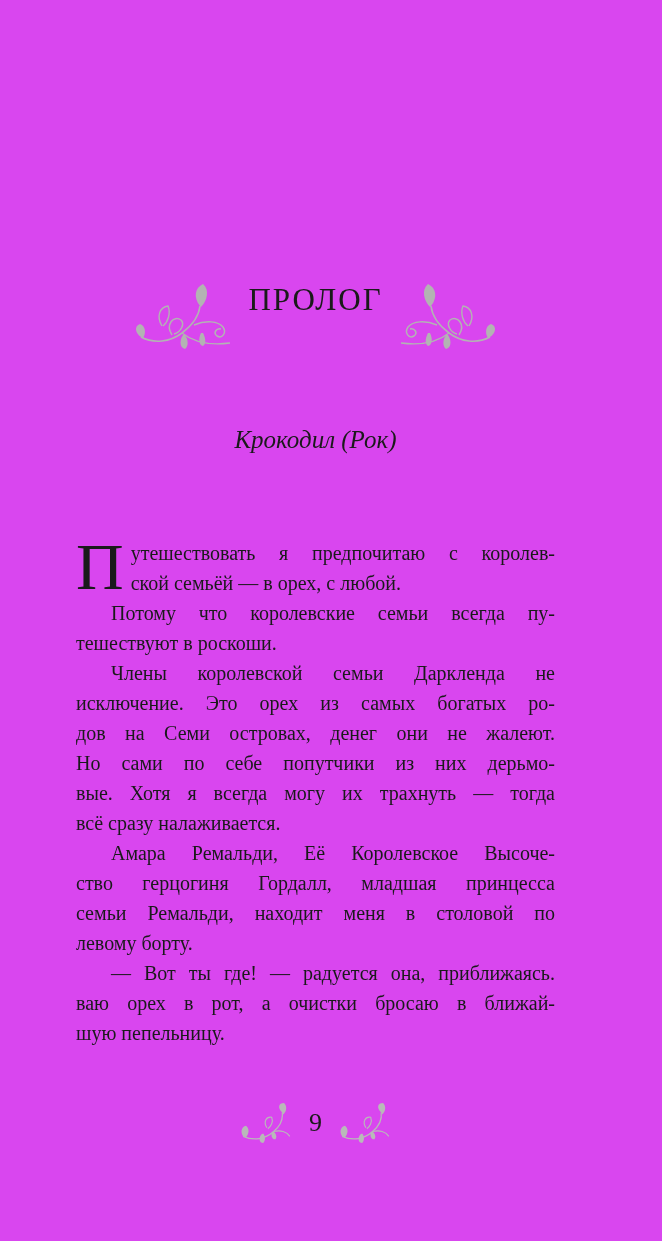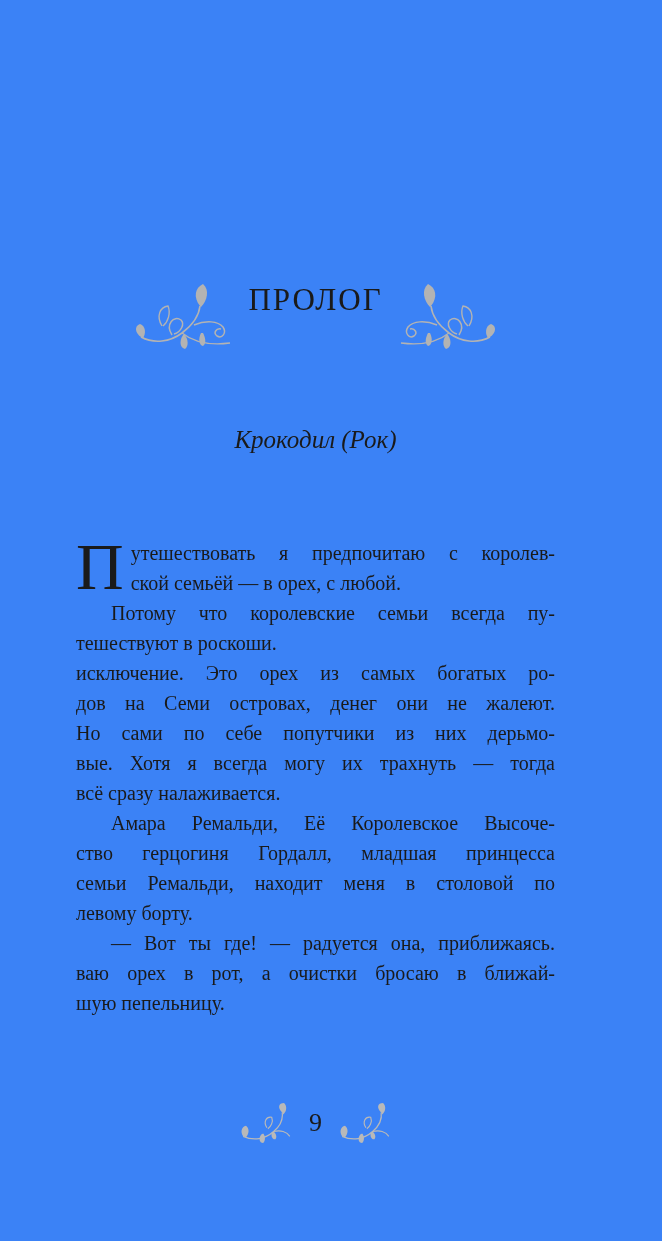--- a/index.html
+++ b/index.html
@@ -4,21 +4,21 @@
 <style>
   html, body {
     margin: 0;
     padding: 0;
     background: #ffffff;
   }
   .page {
     position: relative;
     width: 662px;
     height: 1241px;
-    background: #3b82f6;
+    background: #d946ef;
     color: #1a1a1a;
     font-family: "Liberation Serif", "DejaVu Serif", serif;
     overflow: hidden;
   }
   .text-block {
     position: absolute;
     left: 76px;
     width: 479px;
   }
   
@@ -141,20 +141,21 @@
       <div class="para">
         <span class="dropcap">П</span>
         <div class="line">утешествовать я предпочитаю с королев-</div>
         <div class="line last">ской семьёй — в орех, с любой.</div>
       </div>
       <div class="para">
         <div class="line indent">Потому что королевские семьи всегда пу-</div>
         <div class="line last">тешествуют в роскоши.</div>
       </div>
       <div class="para">
+        <div class="line indent">Члены королевской семьи Даркленда не</div>
         <div class="line">исключение. Это орех из самых богатых ро-</div>
         <div class="line">дов на Семи островах, денег они не жалеют.</div>
         <div class="line">Но сами по себе попутчики из них дерьмо-</div>
         <div class="line">вые. Хотя я всегда могу их трахнуть — тогда</div>
         <div class="line last">всё сразу налаживается.</div>
       </div>
       <div class="para">
         <div class="line indent">Амара Ремальди, Её Королевское Высоче-</div>
         <div class="line">ство герцогиня Гордалл, младшая принцесса</div>
         <div class="line">семьи Ремальди, находит меня в столовой по</div>

